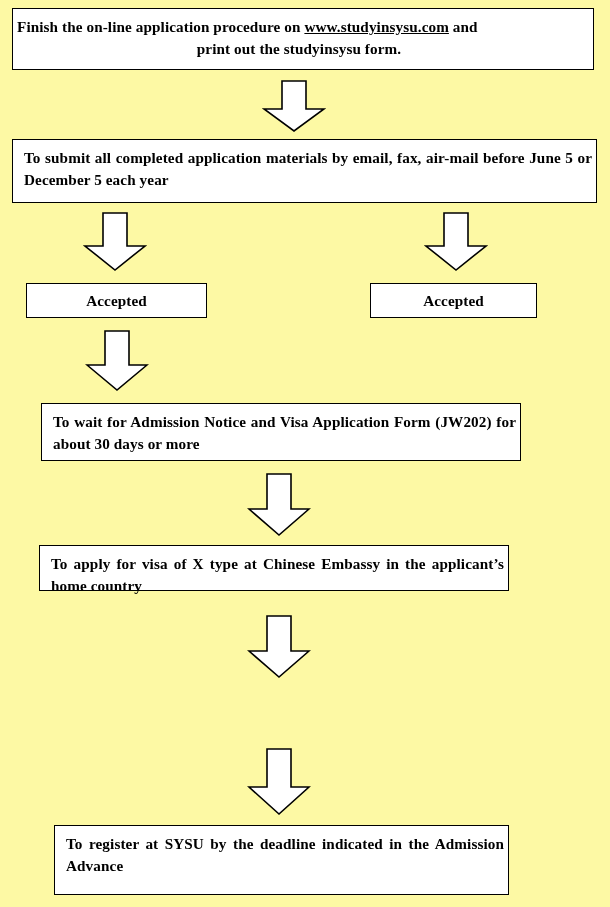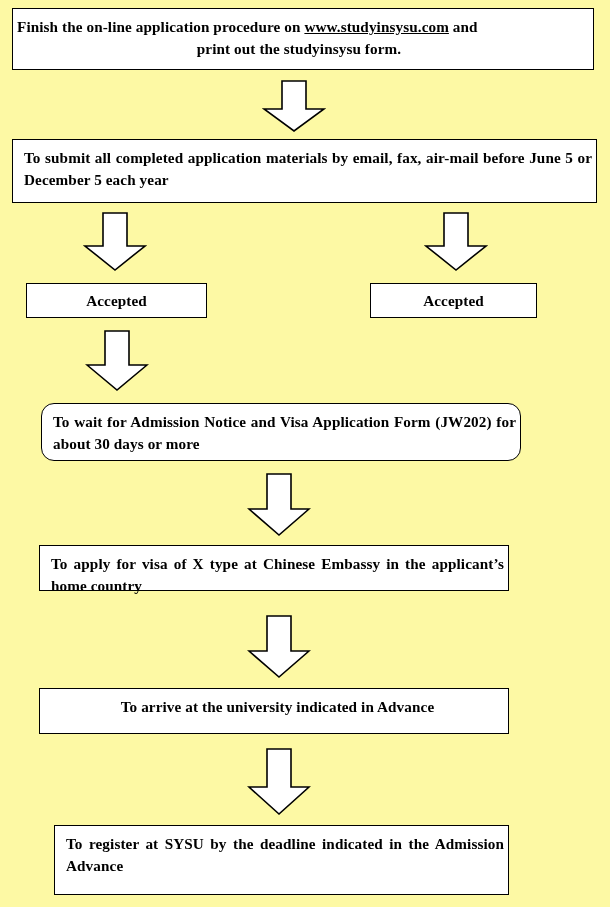--- a/index.html
+++ b/index.html
@@ -118,43 +118,40 @@
   <div class="node small" style="left:370px; top:283px; width:167px; height:35px;">
     <div class="inner">Accepted</div>
   </div>
 
   <div class="arrow" style="left:85px; top:330px; width:64px; height:62px;">
     <svg viewBox="0 0 64 62" preserveAspectRatio="none">
       <polygon points="20,1 44,1 44,35 62,35 32,60 2,35 20,35"></polygon>
     </svg>
   </div>
 
-  <div class="node justify" style="left:41px; top:403px; width:480px; height:58px;border-radius:13px;">
+  <div class="node justify" style="left:41px; top:403px; width:480px; height:58px;">
     <div class="inner">To wait for Admission Notice and Visa Application Form (JW202) for about 30 days or more</div>
   </div>
 
   <div class="arrow" style="left:247px; top:473px; width:64px; height:64px;">
     <svg viewBox="0 0 64 64" preserveAspectRatio="none">
       <polygon points="20,1 44,1 44,36 62,36 32,62 2,36 20,36"></polygon>
     </svg>
   </div>
 
   <div class="node justify" style="left:39px; top:545px; width:470px; height:46px;">
     <div class="inner">To apply for visa of X type at Chinese Embassy in the applicant’s home country</div>
   </div>
 
   <div class="arrow" style="left:247px; top:615px; width:64px; height:64px;">
     <svg viewBox="0 0 64 64" preserveAspectRatio="none">
       <polygon points="20,1 44,1 44,36 62,36 32,62 2,36 20,36"></polygon>
     </svg>
   </div>
 
-  <div class="node center" style="left:39px; top:688px; width:470px; height:46px;">
-    <div class="inner">To arrive at the university indicated in Advance</div>
-  </div>
 
   <div class="arrow" style="left:247px; top:748px; width:64px; height:68px;">
     <svg viewBox="0 0 64 68" preserveAspectRatio="none">
       <polygon points="20,1 44,1 44,39 62,39 32,66 2,39 20,39"></polygon>
     </svg>
   </div>
 
   <div class="node justify" style="left:54px; top:825px; width:455px; height:70px;">
     <div class="inner">To register at SYSU by the deadline indicated in the Admission Advance</div>
   </div>

